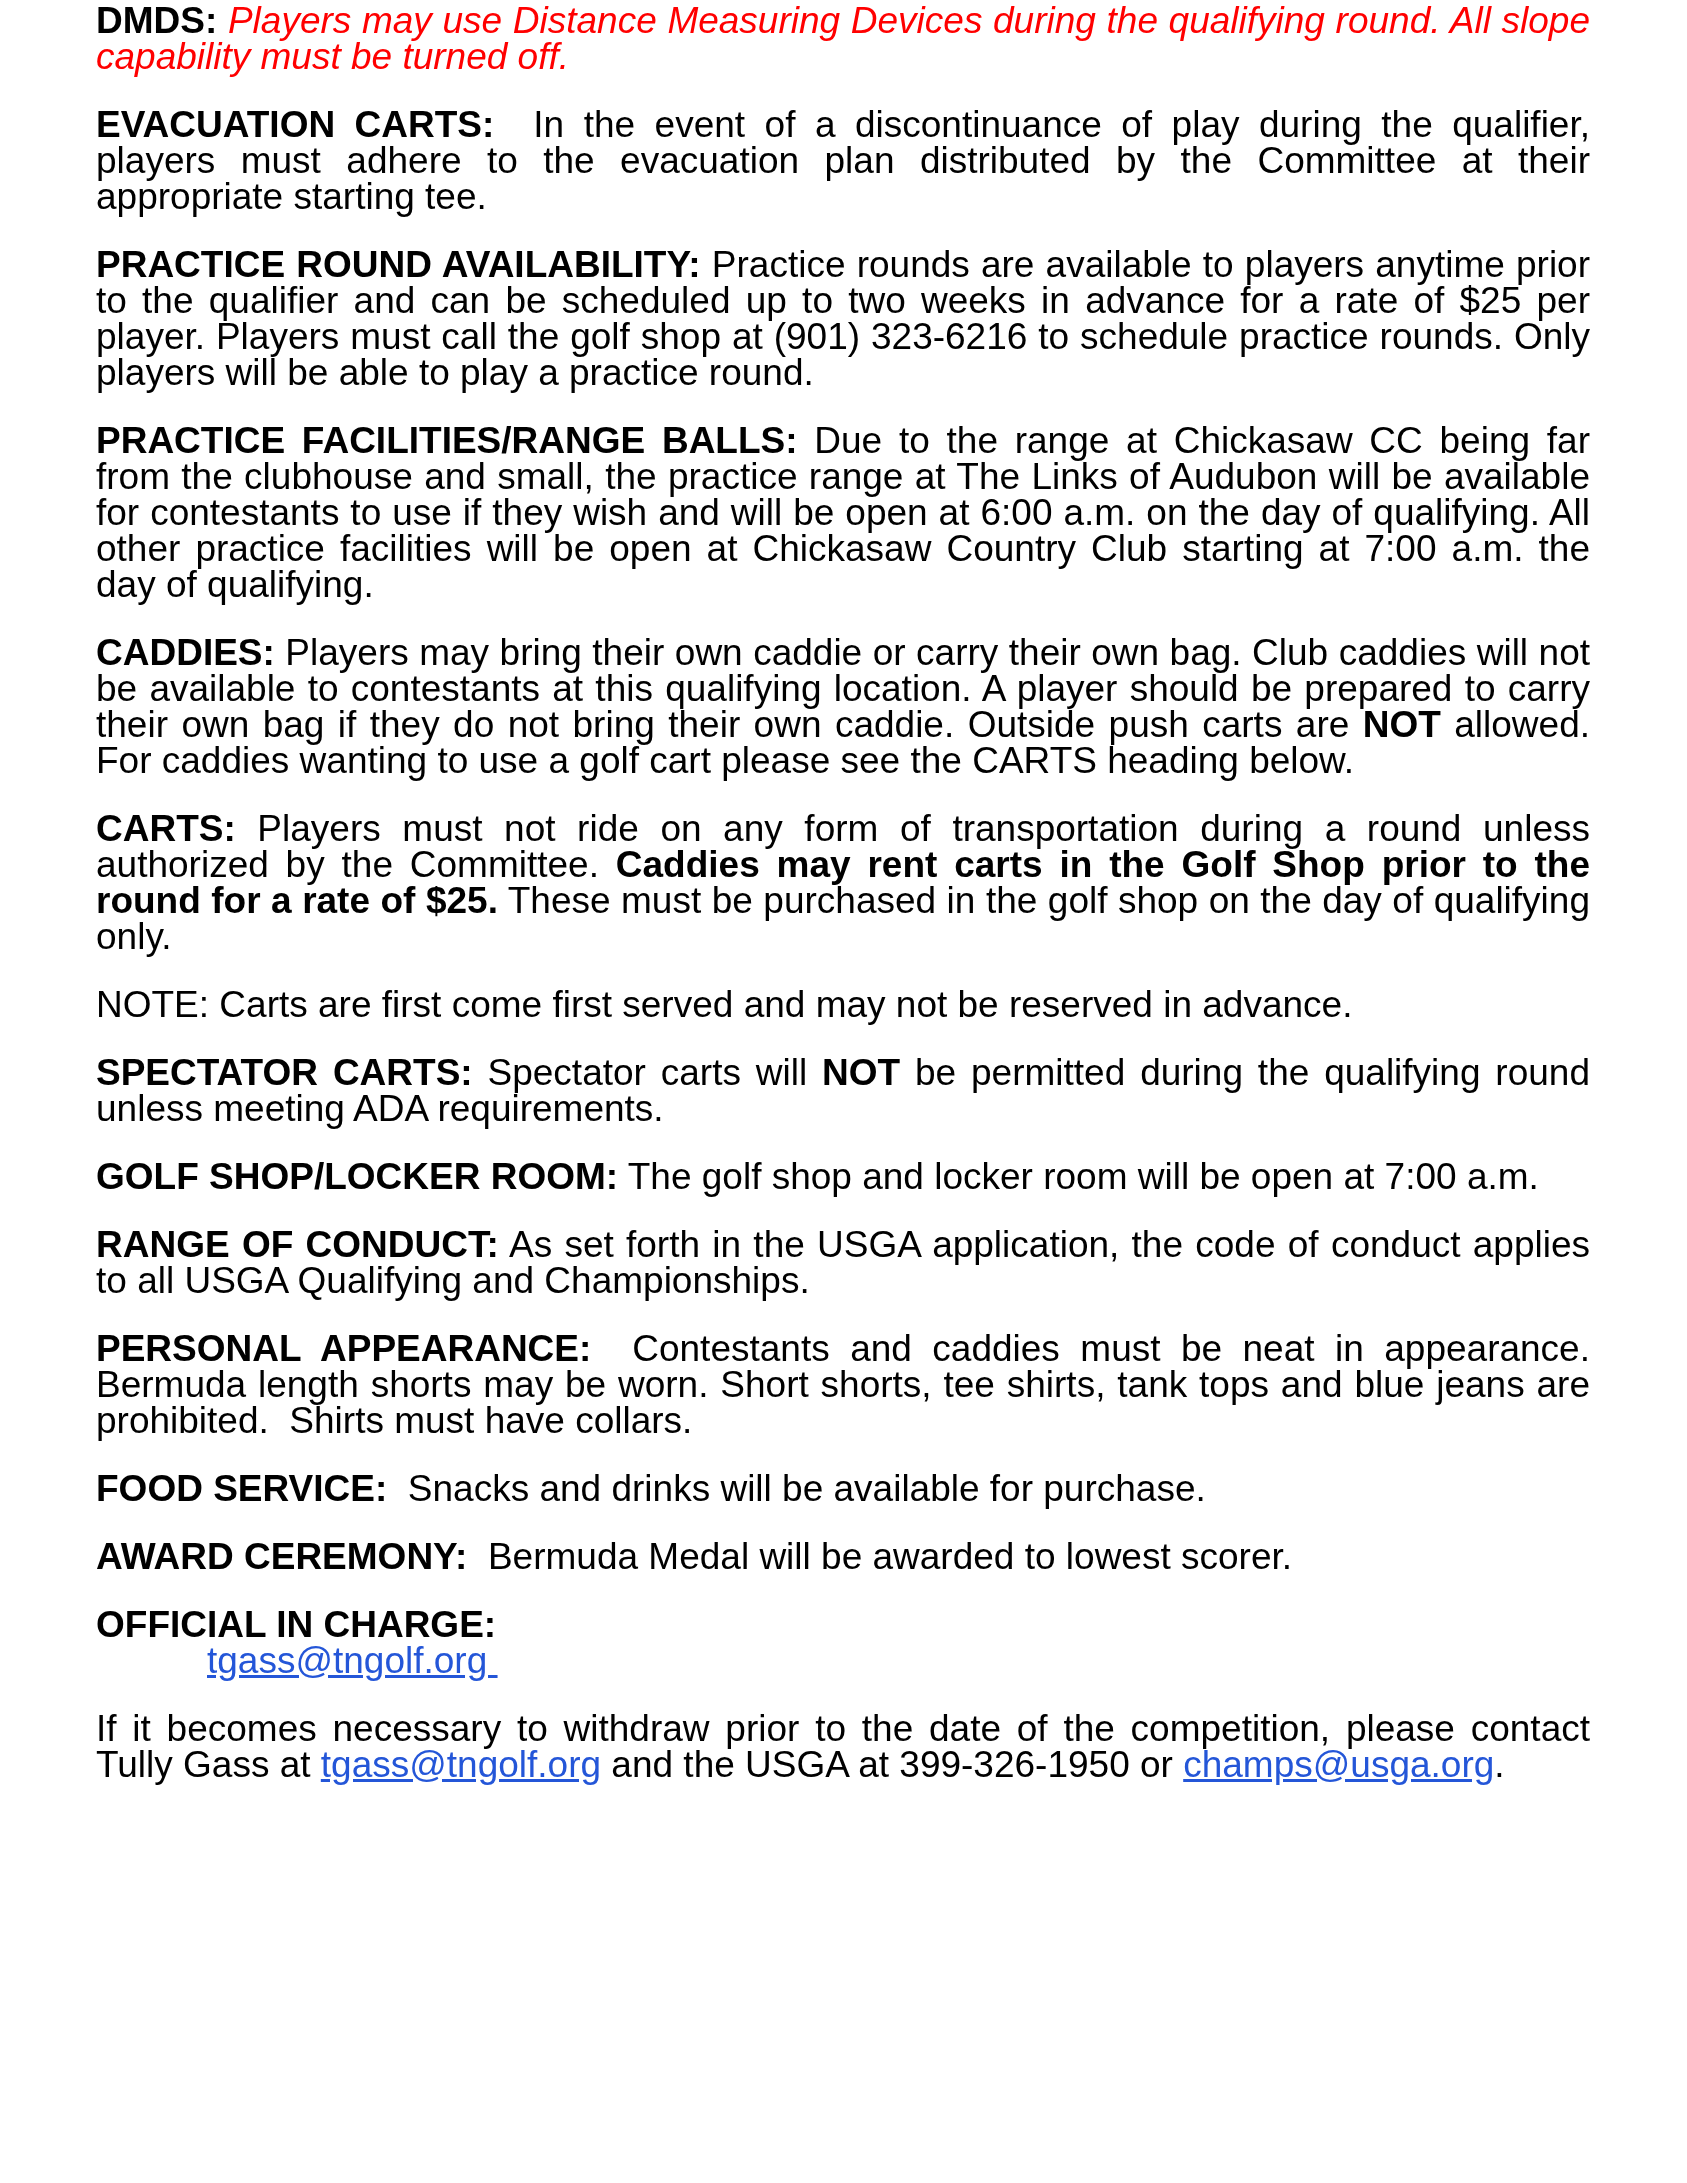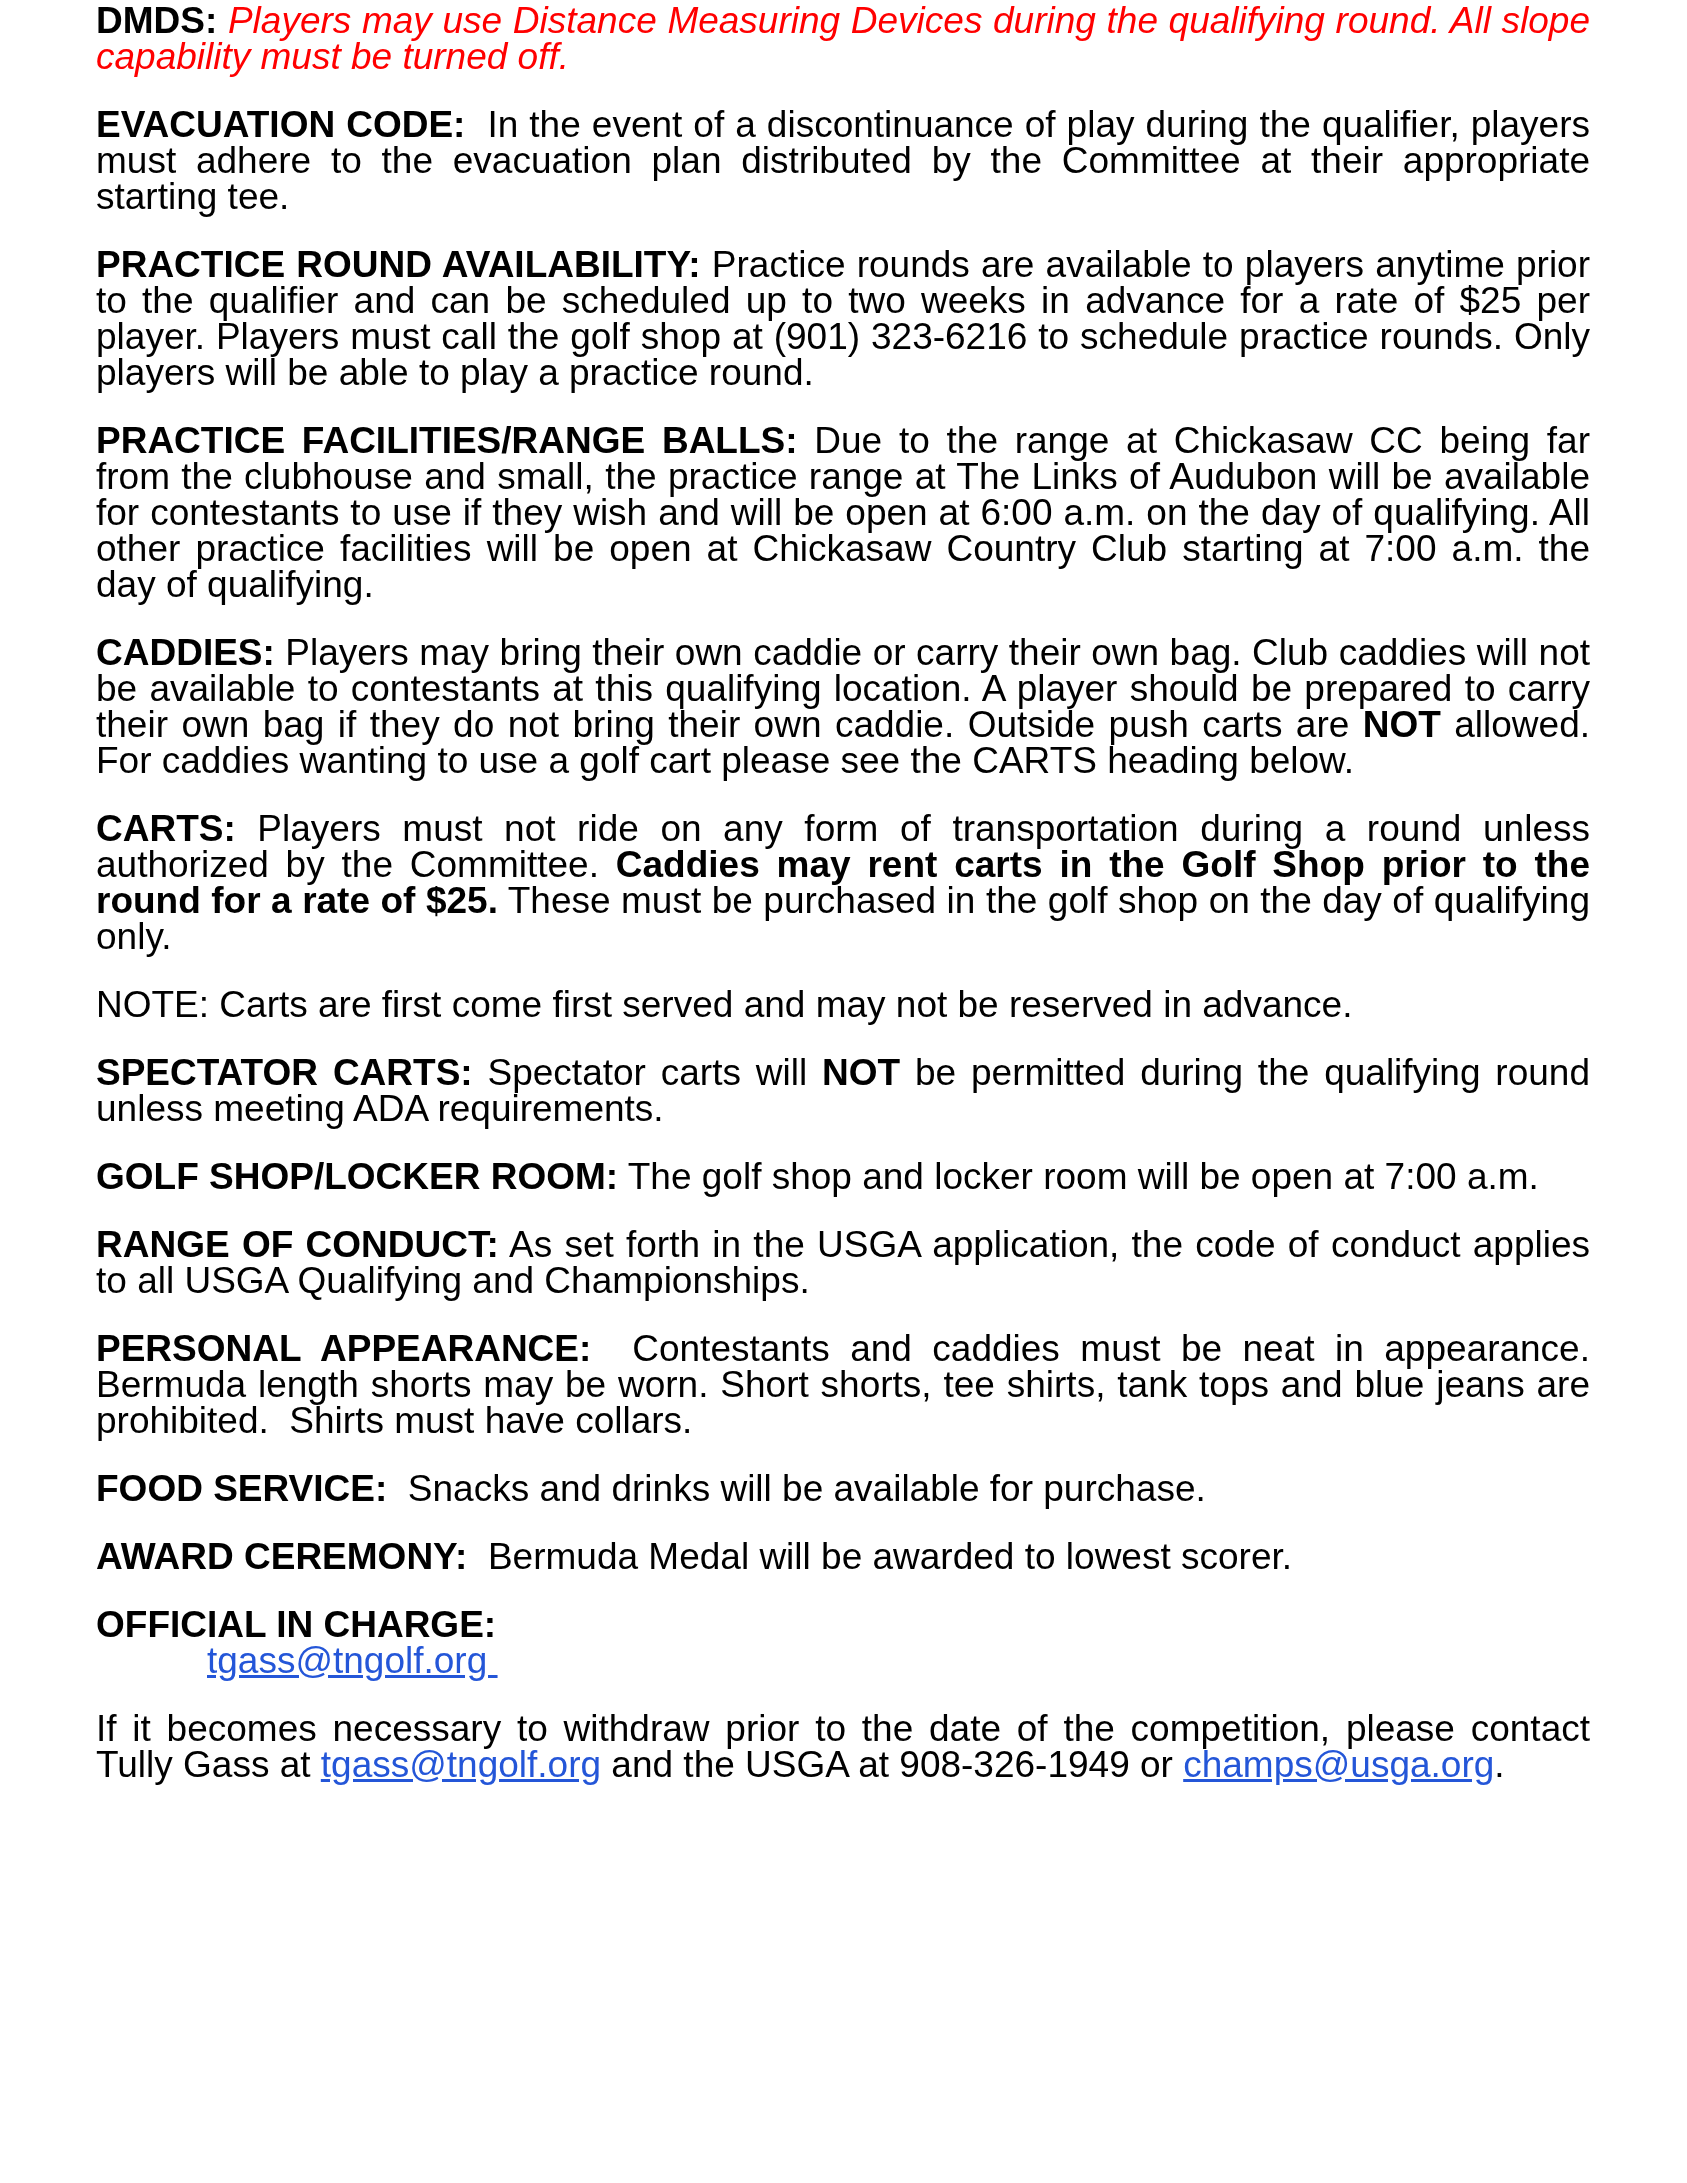--- a/index.html
+++ b/index.html
@@ -37,30 +37,30 @@
     text-decoration: underline;
     cursor: pointer;
   }
 </style>
 </head>
 <body>
 
 <div class="page">
   <div class="content">
       <p class="para j"><span class="s-bold">DMDS: </span><span class="s-red-italic">Players may use Distance Measuring Devices during the qualifying round. All slope capability must be turned off.</span></p>
-      <p class="para j"><span class="s-bold">EVACUATION CODE:</span><span class="s-normal">  In the event of a discontinuance of play during the qualifier, players must adhere to the evacuation plan distributed by the Committee at their appropriate starting tee.</span></p>
+      <p class="para j"><span class="s-bold">EVACUATION CARTS:</span><span class="s-normal">  In the event of a discontinuance of play during the qualifier, players must adhere to the evacuation plan distributed by the Committee at their appropriate starting tee.</span></p>
       <p class="para j"><span class="s-bold">PRACTICE ROUND AVAILABILITY:</span><span class="s-normal"> Practice rounds are available to players anytime prior to the qualifier and can be scheduled up to two weeks in advance for a rate of $25 per player. Players must call the golf shop at (901) 323-6216 to schedule practice rounds. Only players will be able to play a practice round.</span></p>
       <p class="para j"><span class="s-bold">PRACTICE FACILITIES/RANGE BALLS:</span><span class="s-normal"> Due to the range at Chickasaw CC being far from the clubhouse and small, the practice range at The Links of Audubon will be available for contestants to use if they wish and will be open at 6:00 a.m. on the day of qualifying. All other practice facilities will be open at Chickasaw Country Club starting at 7:00 a.m. the day of qualifying.</span></p>
       <p class="para j"><span class="s-bold">CADDIES:</span><span class="s-normal"> Players may bring their own caddie or carry their own bag. Club caddies will not be available to contestants at this qualifying location. A player should be prepared to carry their own bag if they do not bring their own caddie. Outside push carts are </span><span class="s-bold">NOT</span><span class="s-normal"> allowed. For caddies wanting to use a golf cart please see the CARTS heading below.</span></p>
       <p class="para j"><span class="s-bold">CARTS:</span><span class="s-normal"> Players must not ride on any form of transportation during a round unless authorized by the Committee. </span><span class="s-bold">Caddies may rent carts in the Golf Shop prior to the round for a rate of $25.</span><span class="s-normal"> These must be purchased in the golf shop on the day of qualifying only.</span></p>
       <p class="para l"><span class="s-normal">NOTE: Carts are first come first served and may not be reserved in advance.</span></p>
       <p class="para j"><span class="s-bold">SPECTATOR CARTS:</span><span class="s-normal"> Spectator carts will </span><span class="s-bold">NOT</span><span class="s-normal"> be permitted during the qualifying round unless meeting ADA requirements.</span></p>
       <p class="para l"><span class="s-bold">GOLF SHOP/LOCKER ROOM:</span><span class="s-normal"> The golf shop and locker room will be open at 7:00 a.m.</span></p>
       <p class="para j"><span class="s-bold">RANGE OF CONDUCT:</span><span class="s-normal"> As set forth in the USGA application, the code of conduct applies to all USGA Qualifying and Championships.</span></p>
       <p class="para j"><span class="s-bold">PERSONAL APPEARANCE:</span><span class="s-normal">  Contestants and caddies must be neat in appearance.   Bermuda length shorts may be worn. Short shorts, tee shirts, tank tops and blue jeans are prohibited.  Shirts must have collars.</span></p>
       <p class="para l"><span class="s-bold">FOOD SERVICE:</span><span class="s-normal">  Snacks and drinks will be available for purchase.</span></p>
       <p class="para l"><span class="s-bold">AWARD CEREMONY:</span><span class="s-normal">  Bermuda Medal will be awarded to lowest scorer.</span></p>
       <p class="para l tight"><span class="s-bold">OFFICIAL IN CHARGE:</span></p>
       <p class="para l indent"><a class="s-link" href="#">tgass@tngolf.org </a></p>
-      <p class="para j"><span class="s-normal">If it becomes necessary to withdraw prior to the date of the competition, please contact Tully Gass at </span><a class="s-link" href="#">tgass@tngolf.org</a><span class="s-normal"> and the USGA at 908-326-1949 or </span><a class="s-link" href="#">champs@usga.org</a><span class="s-normal">.</span></p>
+      <p class="para j"><span class="s-normal">If it becomes necessary to withdraw prior to the date of the competition, please contact Tully Gass at </span><a class="s-link" href="#">tgass@tngolf.org</a><span class="s-normal"> and the USGA at 399-326-1950 or </span><a class="s-link" href="#">champs@usga.org</a><span class="s-normal">.</span></p>
     </div>
 </div>
 
 
 </body></html>

